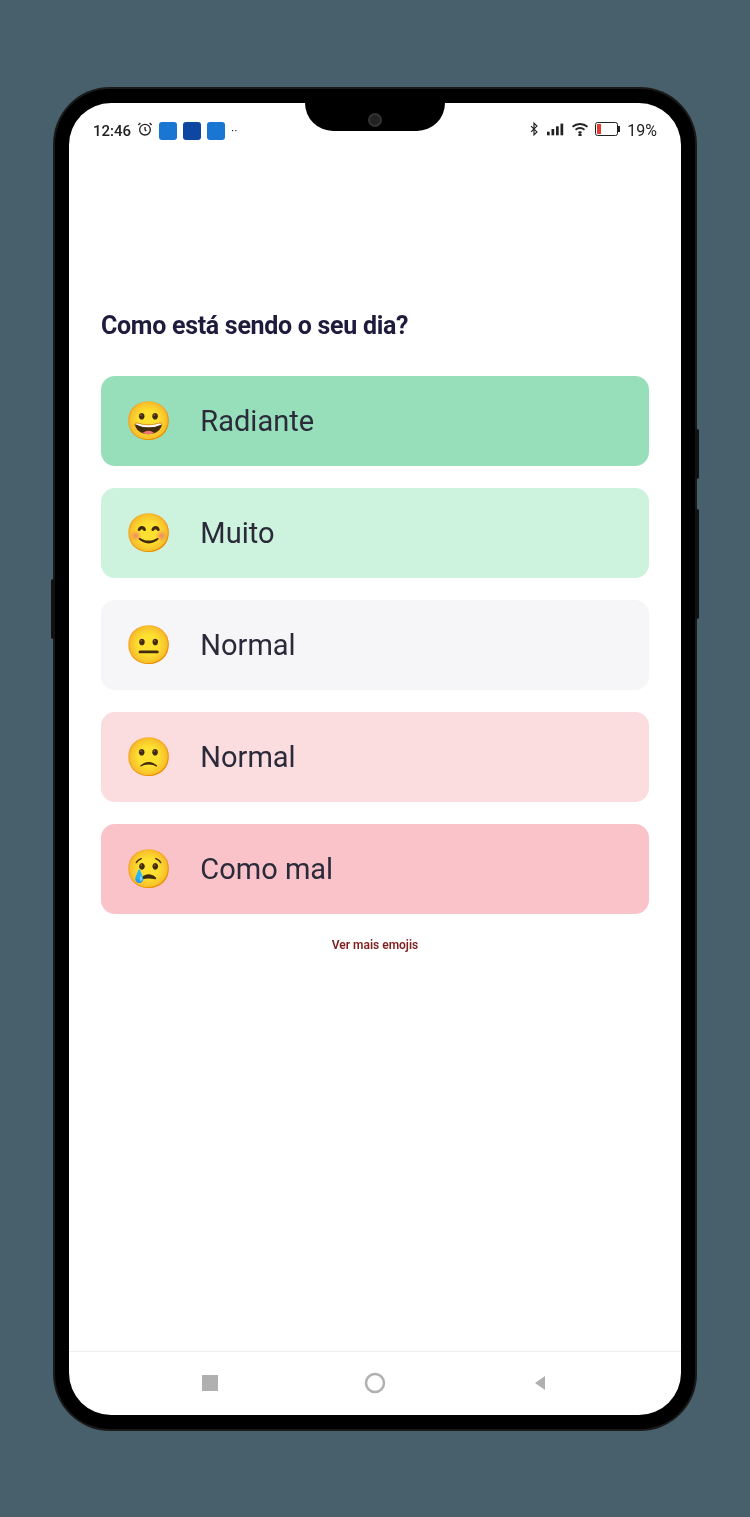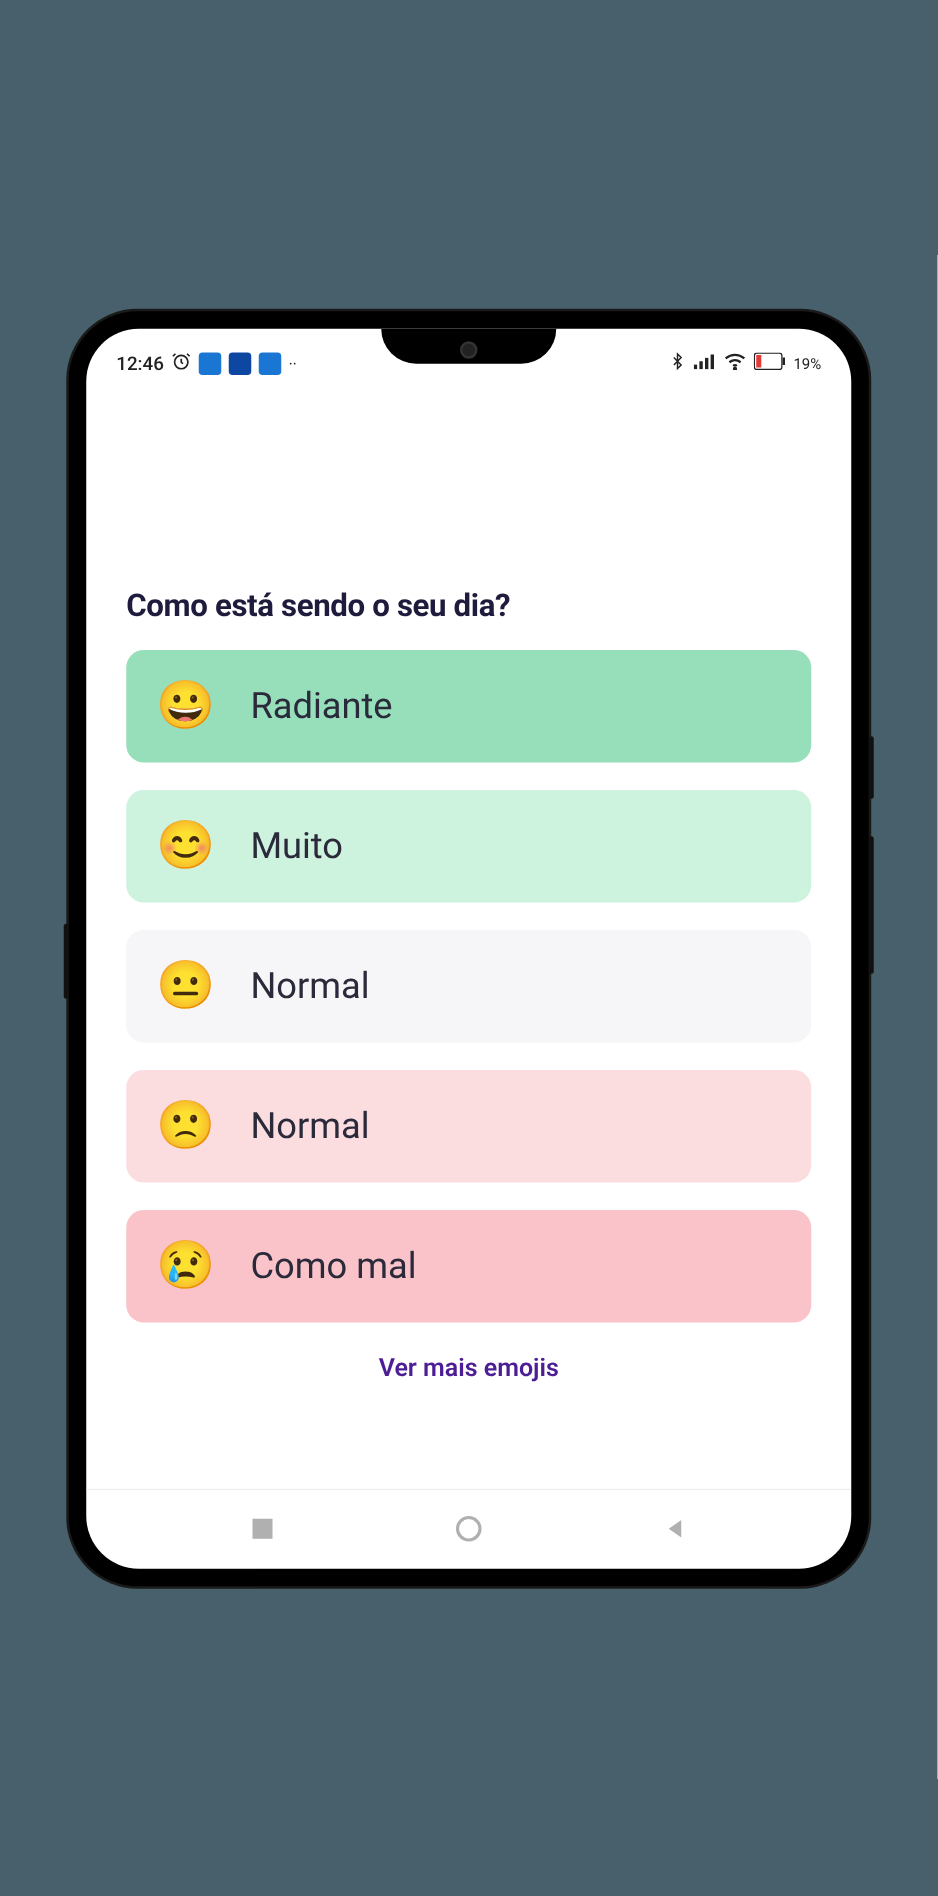--- a/index.html
+++ b/index.html
@@ -11,21 +11,21 @@
       width: 750px;
       height: 1517px;
       background: #48606b;
       font-family: -apple-system, BlinkMacSystemFont, 'Segoe UI', Roboto, sans-serif;
       display: flex;
       align-items: center;
       justify-content: center;
     }
     .phone-frame {
       width: 640px;
-      height: 1020px;
+      height: 1340px;
       background: #000;
       border-radius: 55px;
       padding: 14px;
       position: relative;
       box-shadow: 0 0 0 2px #1a1a1a;
     }
     .phone-screen {
       width: 100%;
       height: 100%;
       background: #fff;
@@ -81,33 +81,33 @@
       font-weight: 500;
     }
     .status-icon-app {
       width: 18px;
       height: 18px;
       background: #1976d2;
       border-radius: 3px;
       display: inline-block;
     }
     .battery-pct {
-      font-size: 12px;
+      font-size: 16px;
       text-align: right;
     }
     .content {
       flex: 1;
       padding: 0 32px;
       padding-top: 160px;
     }
     .question-title {
       font-size: 25px;
       font-weight: 700;
       color: #1e1b3c;
-      margin-bottom: 20px;
+      margin-bottom: 36px;
       letter-spacing: -0.3px;
     }
     .mood-option {
       display: flex;
       align-items: center;
       padding: 26px 24px;
       border-radius: 14px;
       margin-bottom: 22px;
       cursor: pointer;
       gap: 28px;
@@ -121,22 +121,22 @@
       color: #2a2a3a;
       font-weight: 400;
     }
     .opt-0 { background: #96dfba; }
     .opt-1 { background: #cdf2de; }
     .opt-2 { background: #f6f5f7; }
     .opt-3 { background: #fbdde0; }
     .opt-4 { background: #f9c3c9; }
     .more-link {
       text-align: center;
-      color: #4c1d95;
-      font-size: 20px;
+      color: #7f1d1d;
+      font-size: 12px;
       font-weight: 600;
       margin-top: 24px;
       cursor: pointer;
     }
     .nav-bar {
       height: 64px;
       border-top: 1px solid #eee;
       display: flex;
       align-items: center;
       justify-content: space-around;

